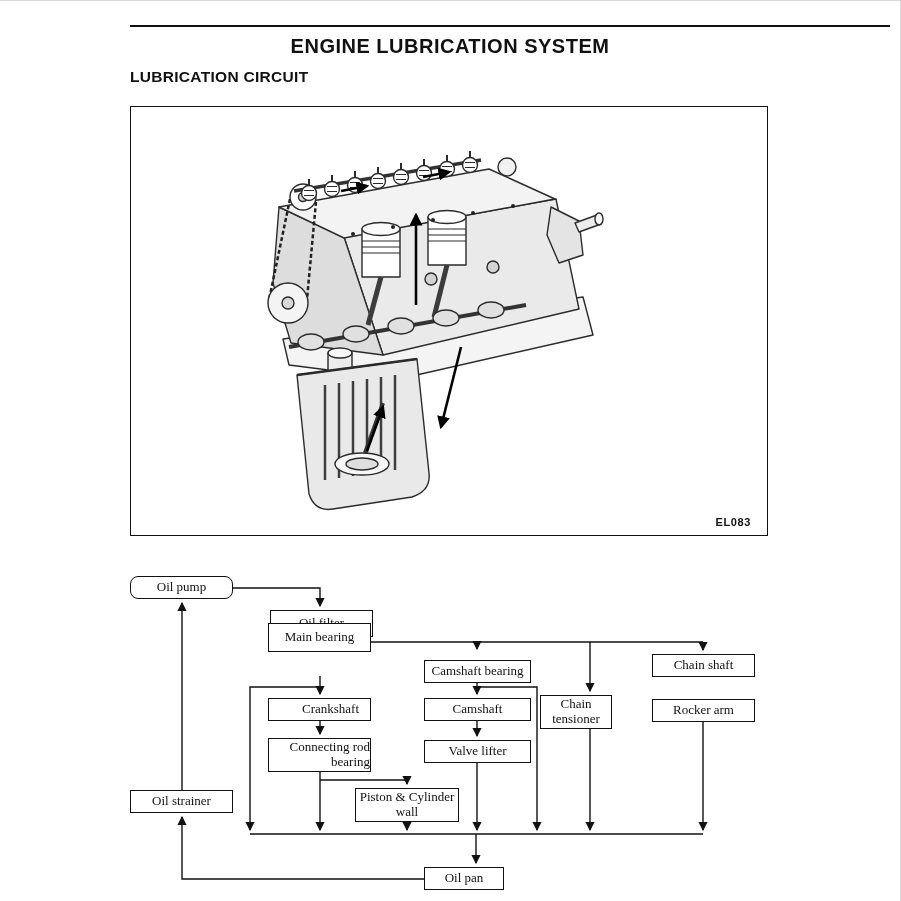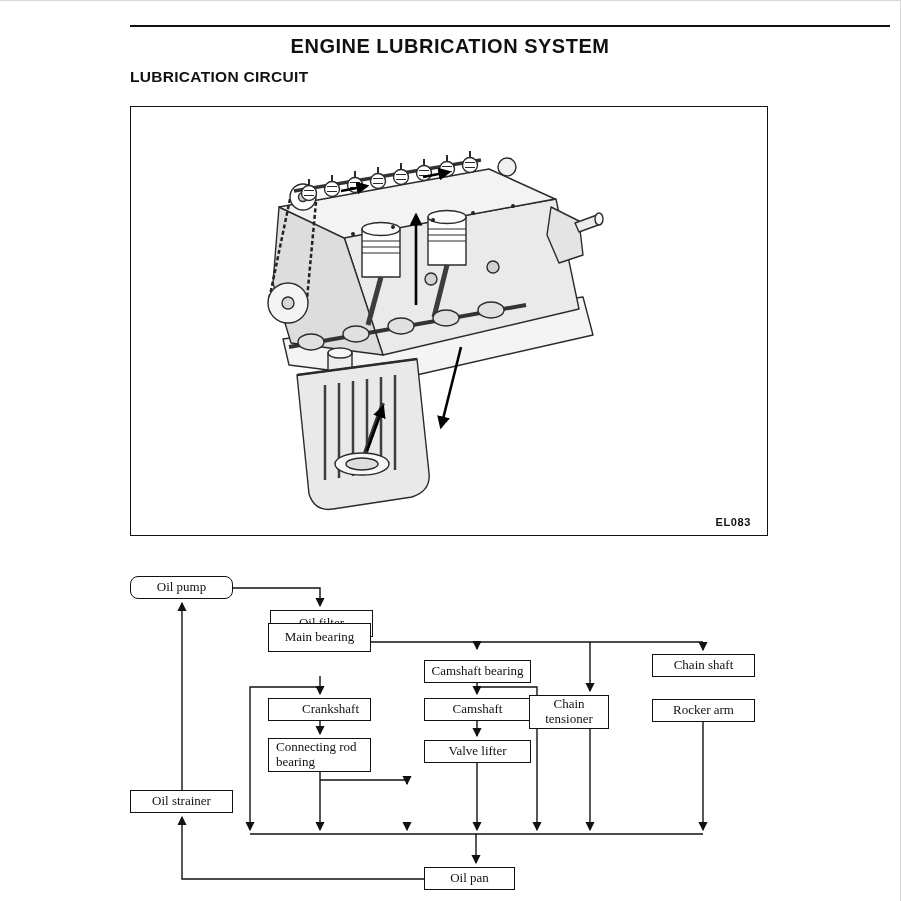--- a/index.html
+++ b/index.html
@@ -12,21 +12,21 @@
   .hdr-bold{font-weight:bold;font-size:13.5px;letter-spacing:0.2px;}
   .rule{position:absolute;left:130px;top:24px;width:760px;height:2px;background:#111;}
   .title{position:absolute;left:0;top:34px;width:100%;text-align:center;font-weight:bold;font-size:20px;letter-spacing:0.5px;}
   .section{position:absolute;left:130px;top:67px;font-weight:bold;font-size:15.5px;letter-spacing:0.3px;}
   .figure{position:absolute;left:130px;top:105px;width:636px;height:428px;border:1.5px solid #111;background:#fff;box-sizing:content-box;}
   .figcode{position:absolute;right:16px;bottom:7px;font-weight:bold;font-size:11px;letter-spacing:0.6px;}
   .connectors{position:absolute;left:0;top:0;width:901px;height:901px;z-index:1;}
   .node{position:absolute;z-index:2;box-sizing:border-box;border:1.4px solid #111;background:#fff;
         display:flex;align-items:center;justify-content:center;text-align:center;
         font-family:"Liberation Serif",serif;font-size:13px;line-height:1.15;color:#111;}
-  .node.align-left{justify-content:flex-start;text-align:left;padding-left:7px;}
+  .node.align-left{justify-content:flex-start;text-align:right;padding-left:7px;}
 </style>
 </head>
 <body>
 
 <div id="page">
 
   <div class="rule"></div>
 
   <div class="title">ENGINE LUBRICATION SYSTEM</div>
   <div class="section">LUBRICATION CIRCUIT</div>
@@ -179,20 +179,21 @@
     </g>
   </svg>
 
   <div class="node" style="left:130px;top:575px;width:103px;height:23px;border-radius:8px;">Oil pump</div>
   <div class="node" style="left:270px;top:609px;width:103px;height:27px;">Oil filter</div>
   <div class="node" style="left:268px;top:622px;width:103px;height:29px;">Main bearing</div>
   <div class="node" style="left:424px;top:652px;width:107px;height:23px;margin-top:7px;">Camshaft bearing</div>
   <div class="node" style="left:652px;top:653px;width:103px;height:23px;">Chain shaft</div>
   <div class="node" style="left:268px;top:697px;width:103px;height:23px;padding-left:22px;">Crankshaft</div>
   <div class="node" style="left:424px;top:697px;width:107px;height:23px;">Camshaft</div>
-  <div class="node" style="left:529px;top:694px;width:80px;height:34px;">Chain tensioner</div>
+  <div class="node" style="left:540px;top:694px;width:72px;height:34px;">Chain tensioner</div>
   <div class="node" style="left:652px;top:698px;width:103px;height:23px;">Rocker arm</div>
   <div class="node align-left" style="left:268px;top:737px;width:103px;height:34px;">Connecting rod bearing</div>
   <div class="node" style="left:424px;top:739px;width:107px;height:23px;">Valve lifter</div>
+  <div class="node" style="left:355px;top:787px;width:104px;height:34px;">Piston &amp; Cylinder wall</div>
   <div class="node" style="left:130px;top:789px;width:103px;height:23px;">Oil strainer</div>
-  <div class="node" style="left:424px;top:866px;width:91px;height:23px;">Oil pan</div>
+  <div class="node" style="left:424px;top:866px;width:80px;height:23px;">Oil pan</div>
 
 </div>
 
 </body></html>

